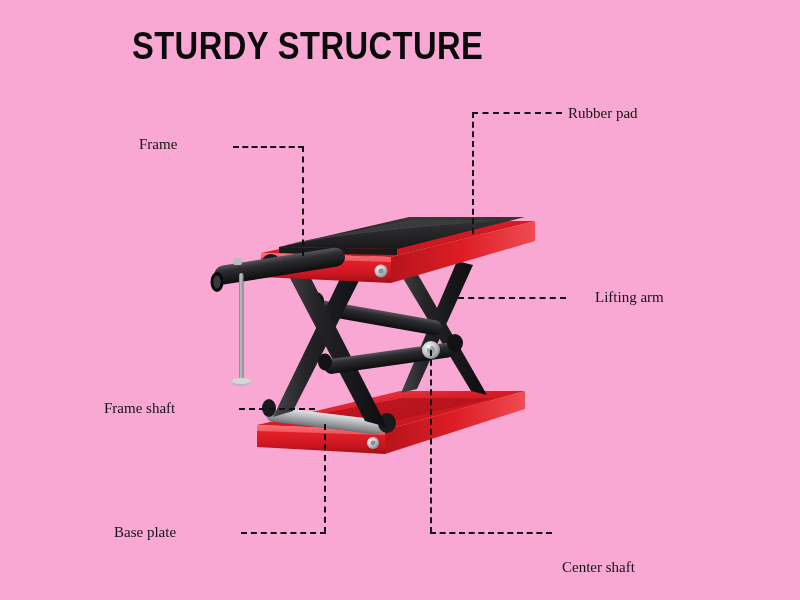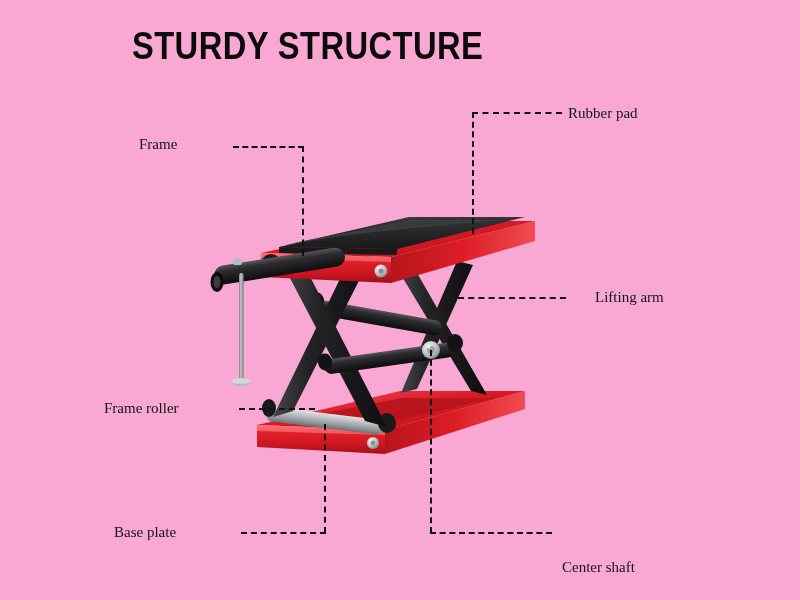--- a/index.html
+++ b/index.html
@@ -258,19 +258,19 @@
 
   <div class="lead-v" id="lead-center-v"></div>
   <div class="lead-h" id="lead-center-h"></div>
 
   <div class="label" id="label-handle">Frame</div>
 
   <div class="label" id="label-rubber-pad">Rubber pad</div>
 
   <div class="label" id="label-lifting-arm">Lifting arm</div>
 
-  <div class="label" id="label-frame-roller">Frame roller</div>
+  <div class="label" id="label-frame-roller">Frame shaft</div>
 
   <div class="label" id="label-base-plate">Base plate</div>
 
   <div class="label" id="label-center-shaft">Center shaft</div>
 
 </div>
 
 </body></html>

